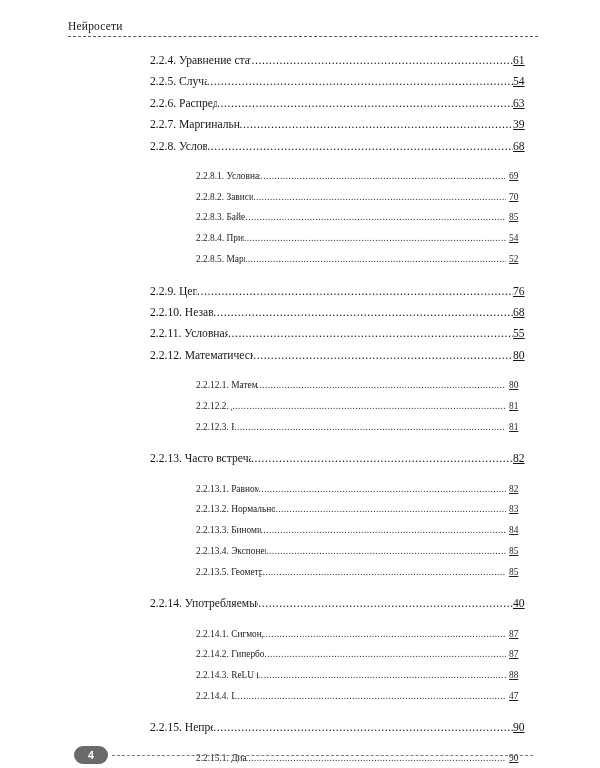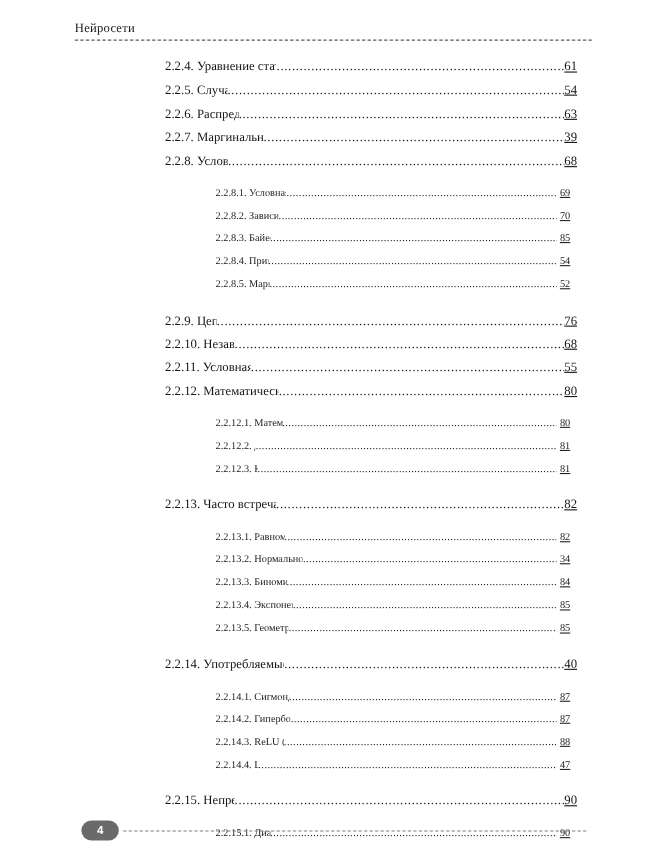--- a/index.html
+++ b/index.html
@@ -248,21 +248,21 @@
     </div>
     <div class="toc-group">
       <div class="toc-row lvl2 gap-before-sm">
         <span class="label">2.2.13.1. Равномерное распределение</span>
         <span class="leader"></span>
         <span class="pageno">82</span>
       </div>
       <div class="toc-row lvl2">
         <span class="label">2.2.13.2. Нормальное (Гауссовское) распределение</span>
         <span class="leader"></span>
-        <span class="pageno">34</span>
+        <span class="pageno">83</span>
       </div>
       <div class="toc-row lvl2">
         <span class="label">2.2.13.3. Биномиальное распределение</span>
         <span class="leader"></span>
         <span class="pageno">84</span>
       </div>
       <div class="toc-row lvl2">
         <span class="label">2.2.13.4. Экспоненциальное распределение</span>
         <span class="leader"></span>
         <span class="pageno">85</span>

